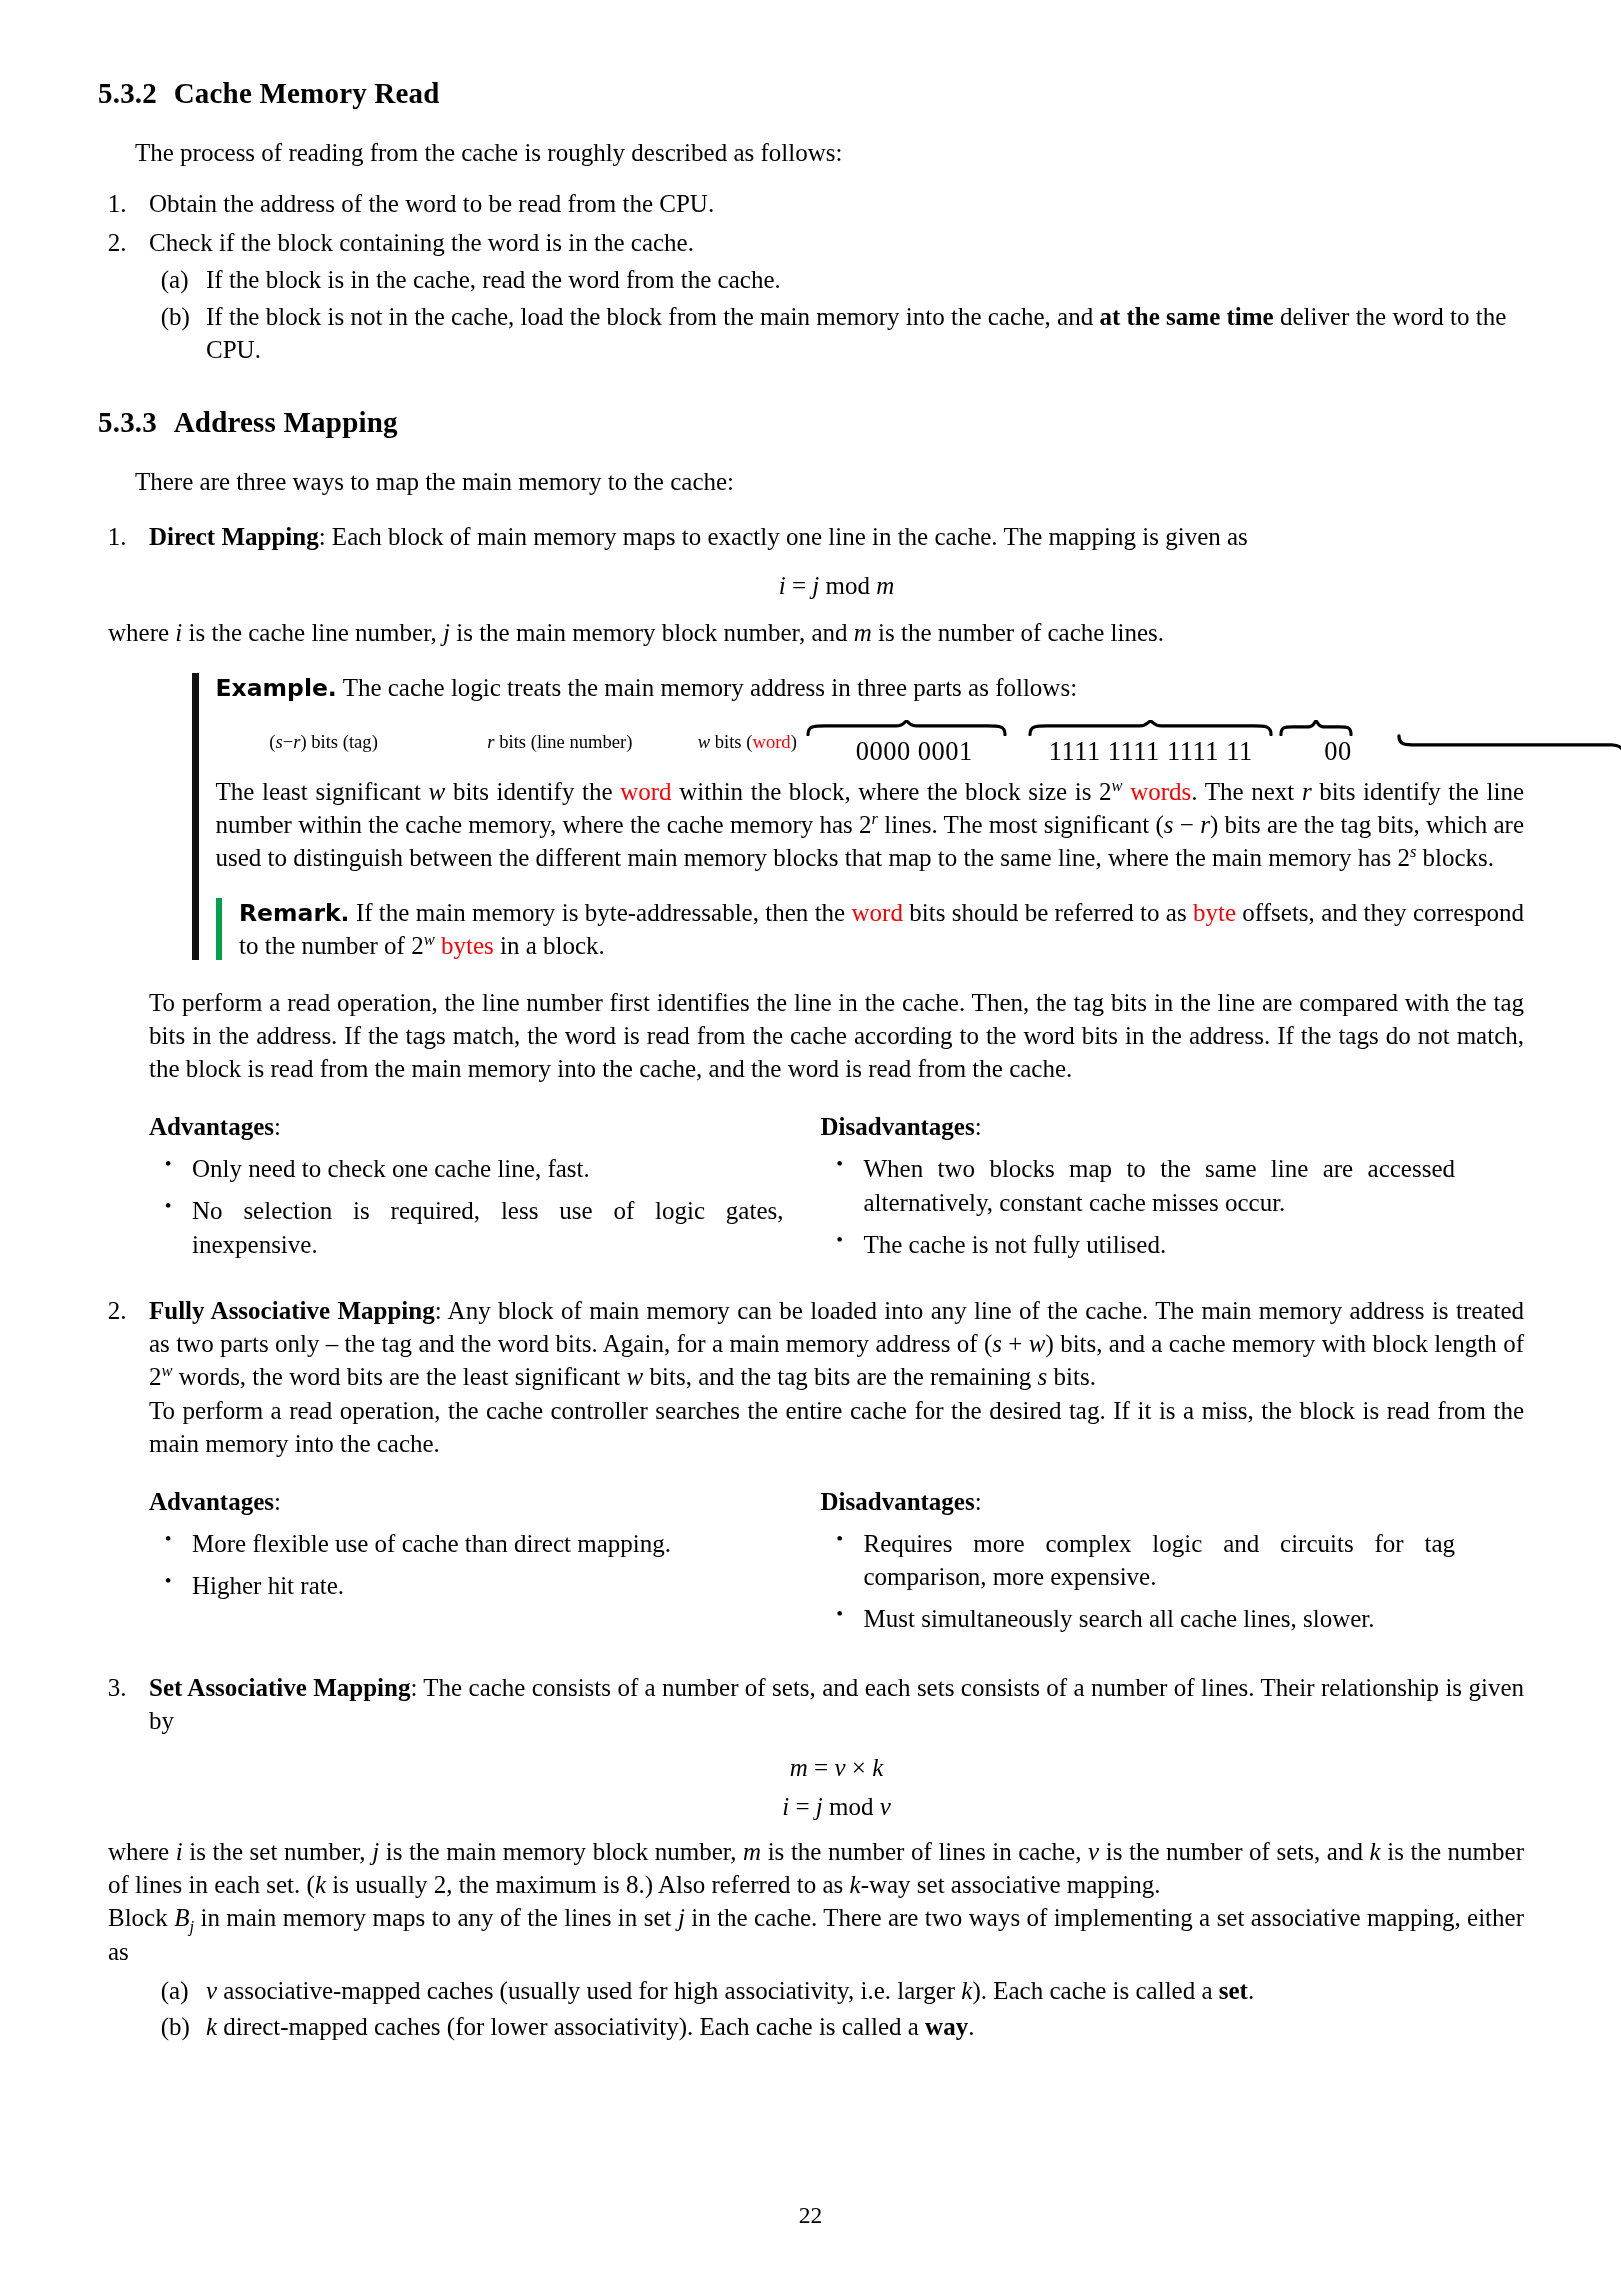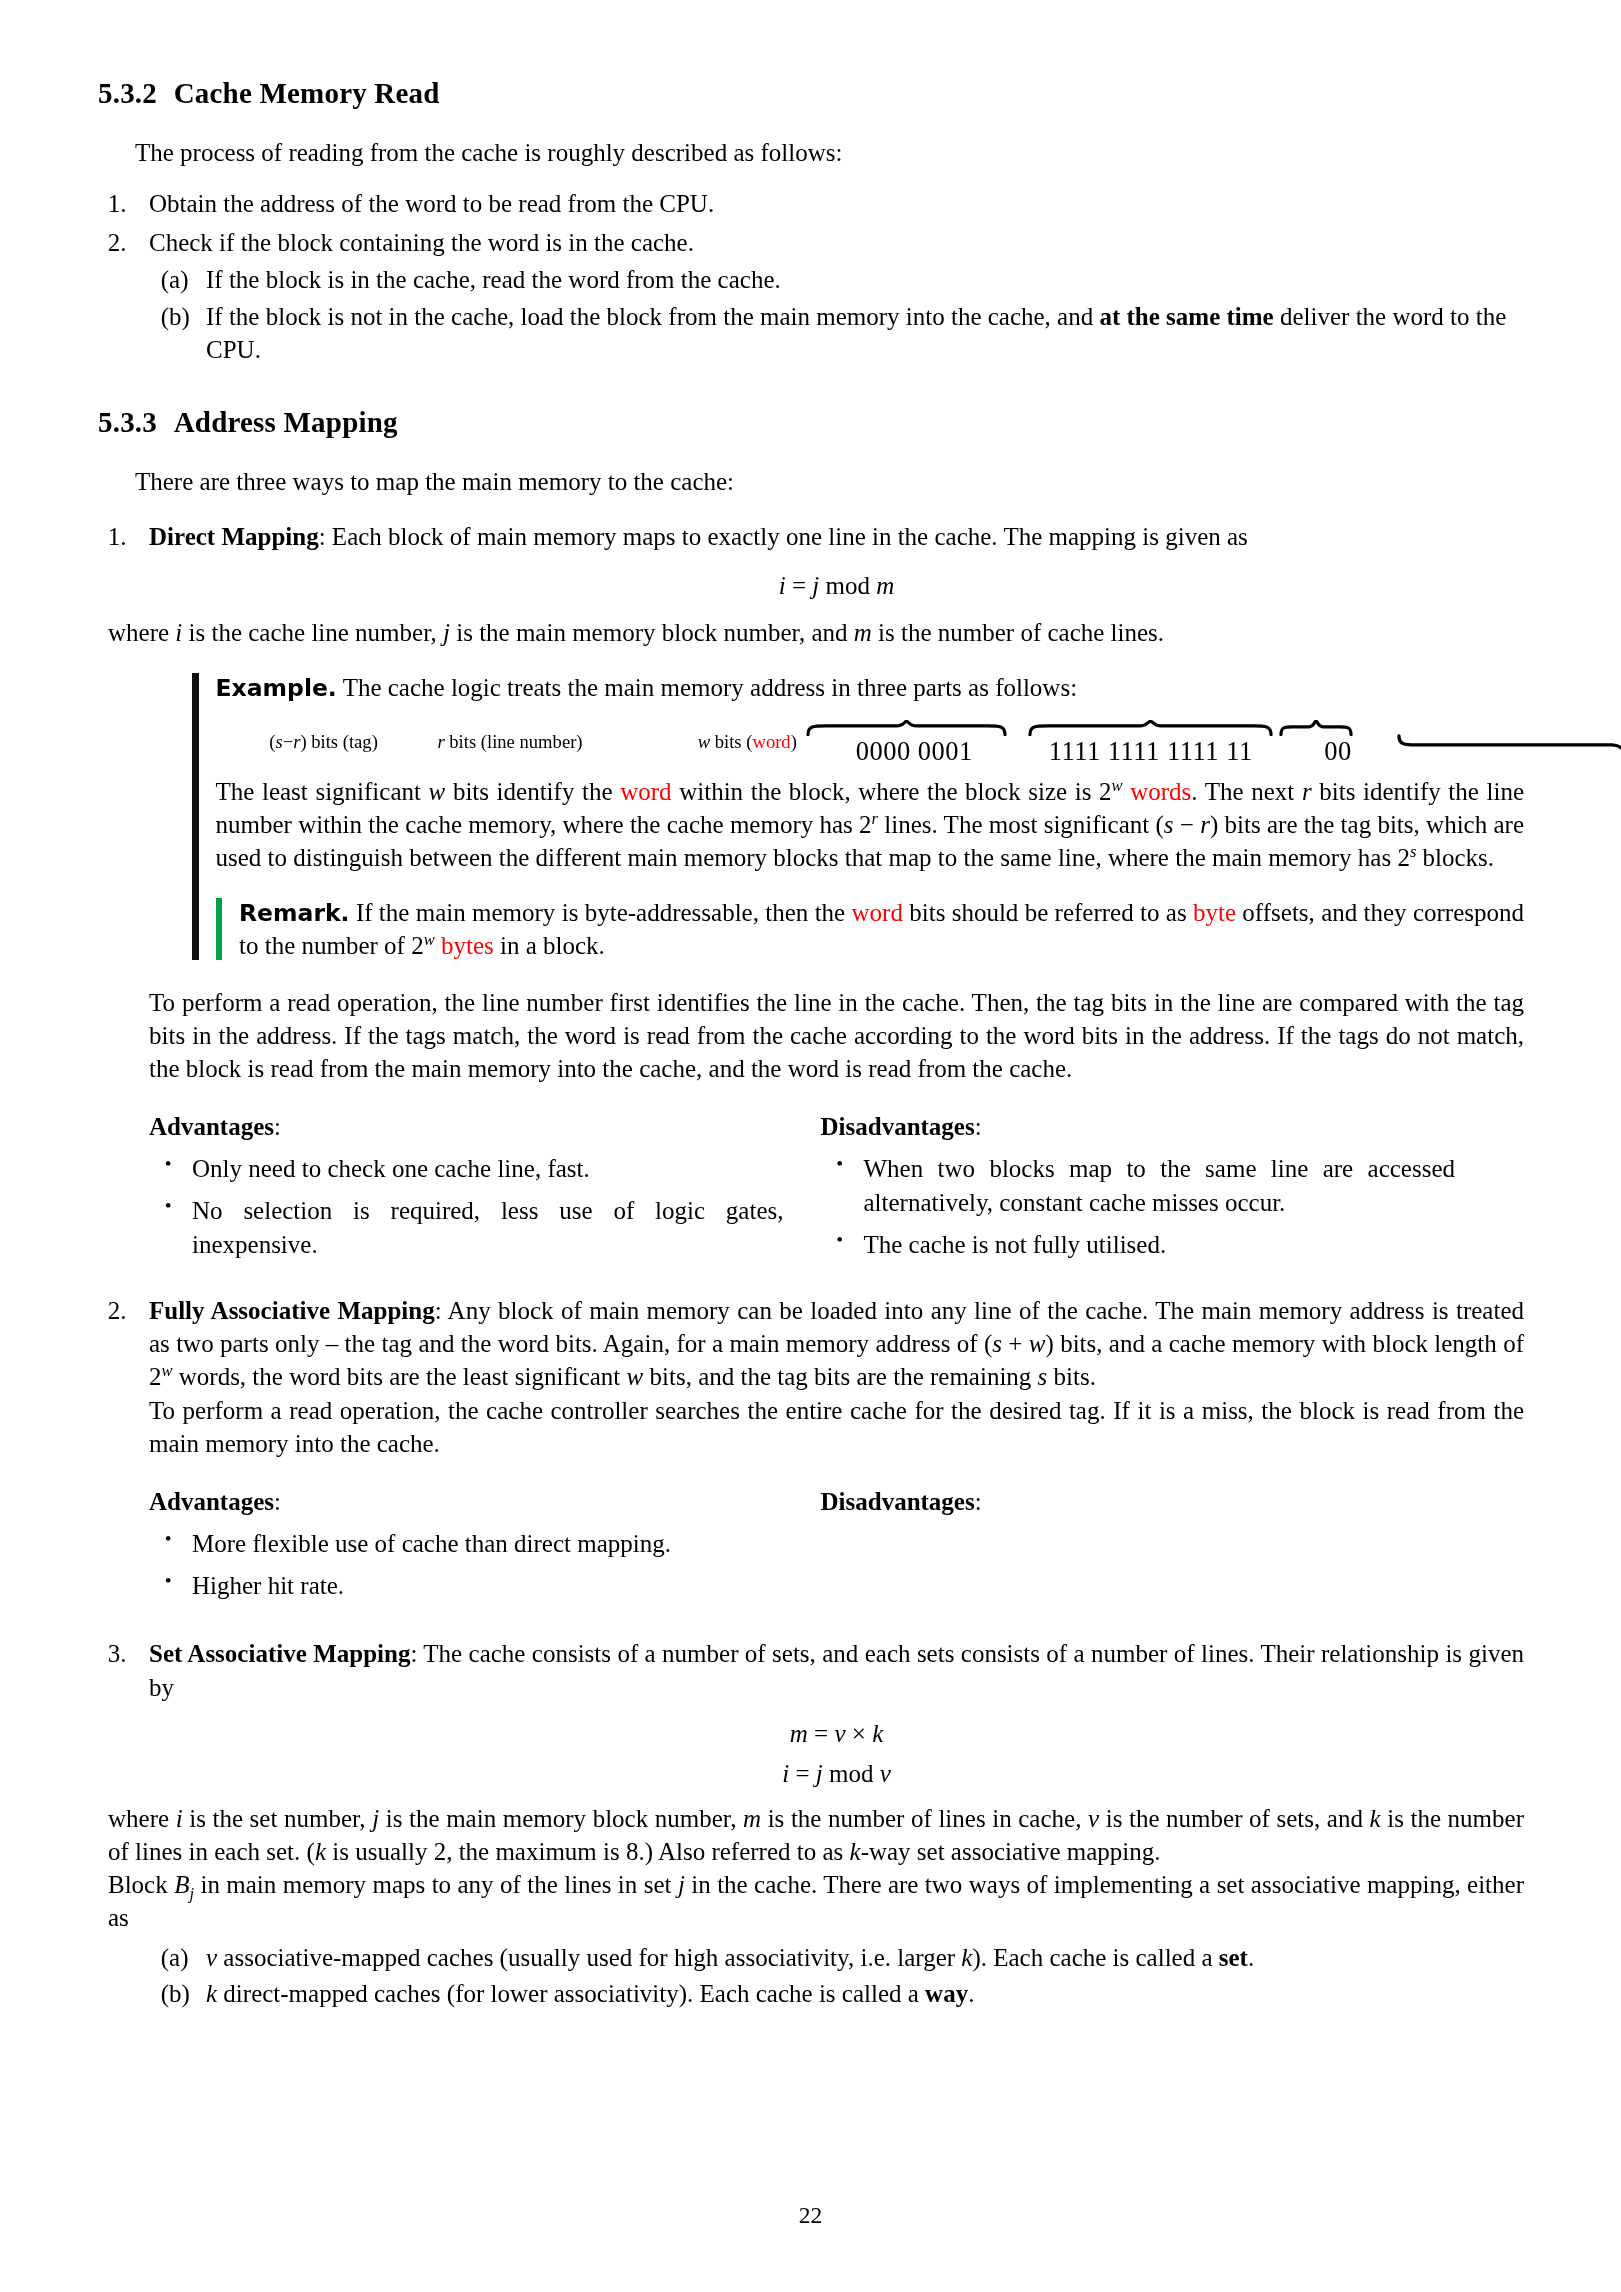--- a/index.html
+++ b/index.html
@@ -127,21 +127,21 @@
     flex-direction: row;
     align-items: center;
   }
   .bitlabels {
     display: flex;
     align-items: flex-end;
     font-size: 18.6px;
     line-height: 1.1;
   }
   .bl-tag   { width: 216px; text-align: center; }
-  .bl-line  { width: 245px; margin-left: 5.9px;}
+  .bl-line  { width: 245px; text-align: center; margin-left: 5.9px;}
   .bl-word  { width: 118px; text-align: center; margin-left: 5.9px;}
 
   .bitrow {
     display: flex;
     align-items: flex-start;
     margin-top: 1px;
   }
   .group { position: relative; }
   .group .brace-top {
     height: 15.7px;
@@ -353,20 +353,24 @@
         <div class="adv-wrap" style="margin-left:0; width:1343px;">
           <div class="adv-col">
             <div class="adv-head"><b>Advantages</b><span>:</span></div>
             <ul class="bl">
               <li>More flexible use of cache than direct mapping.</li>
               <li>Higher hit rate.</li>
             </ul>
           </div>
           <div class="adv-col">
             <div class="adv-head"><b>Disadvantages</b><span>:</span></div>
+            <ul class="bl">
+              <li>Requires more complex logic and circuits for tag comparison, more expensive.</li>
+              <li>Must simultaneously search all cache lines, slower.</li>
+            </ul>
           </div>
         </div>
       </li>
 
       <li style="margin-top:35px;">
         <span class="mk">3.</span>
         <span class="blocktext justify"><b>Set Associative Mapping</b><span>: The cache consists of a number of sets, and each sets consists of a number of lines. Their relationship is given by</span></span>
 
         <div class="display" style="margin:13.7px 0 2px 0;">
           <span class="math">m</span> = <span class="math">v</span> × <span class="math">k</span>

